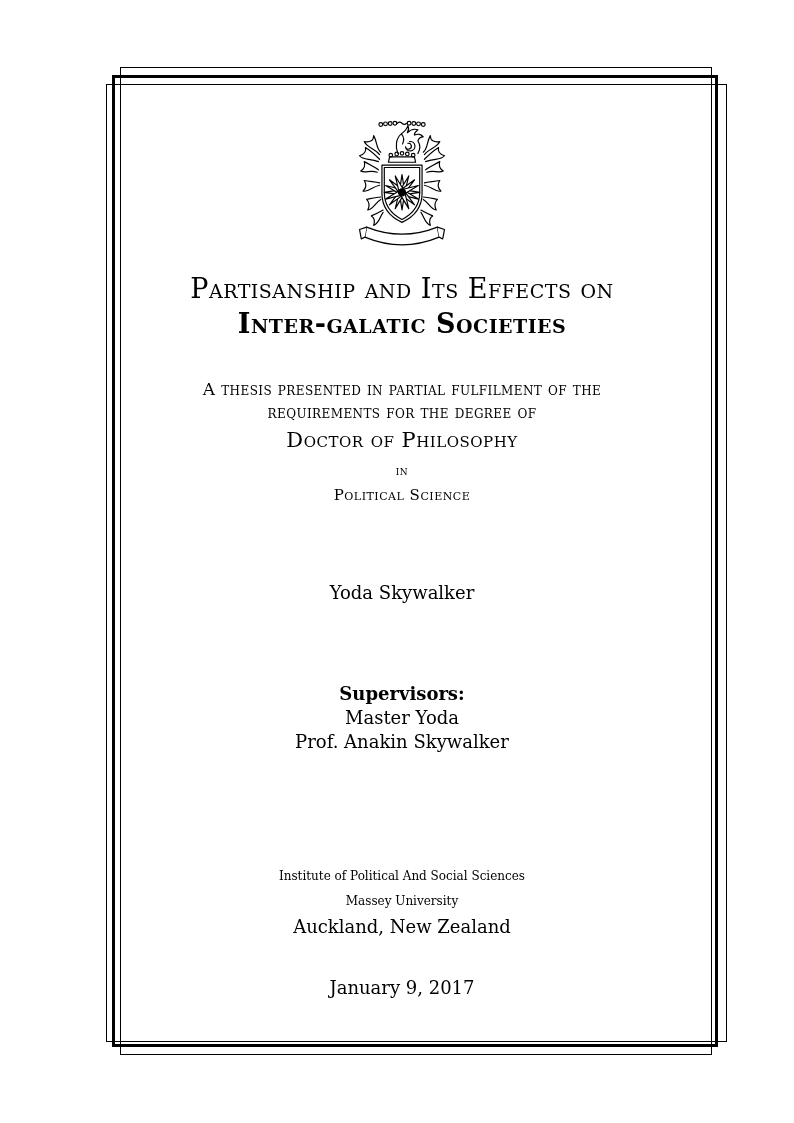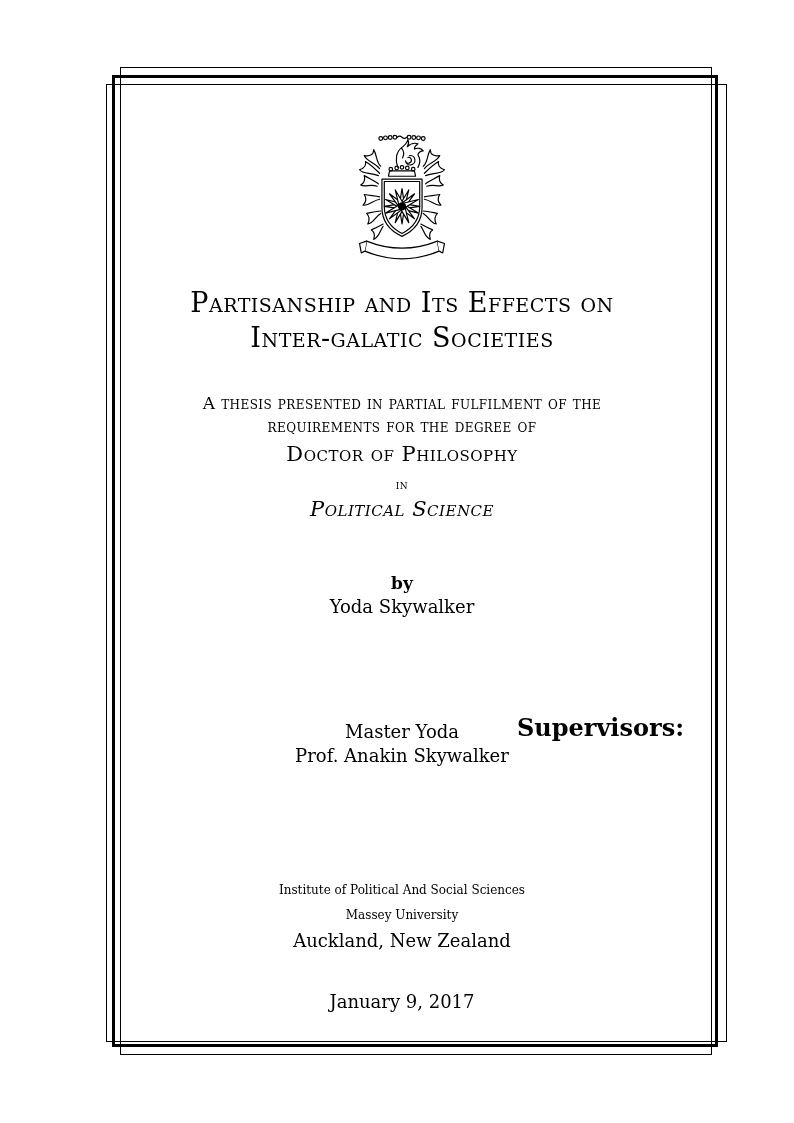--- a/index.html
+++ b/index.html
@@ -9,42 +9,42 @@
     position: relative;
     overflow: hidden;
     font-family: "DejaVu Serif", serif;
     color: #000000;
   }
   .frame { position: absolute; box-sizing: border-box; background: transparent; }
   .frame-a { left: 120px; top: 67px;  width: 592px; height: 988px; border: 1px solid #000; }
   .frame-b { left: 112px; top: 75px;  width: 606px; height: 972px; border: 3px solid #000; }
   .frame-c { left: 106px; top: 84px;  width: 621px; height: 958px; border: 1px solid #000; }
 
-  .content { position: absolute; left: 120px; top: 67px; width: 564px; height: 988px; margin-top: 14px; }
+  .content { position: absolute; left: 120px; top: 67px; width: 564px; height: 988px; }
   .line { position: absolute; left: 0; right: 0; text-align: center; white-space: nowrap; }
 
   .crest-wrap { position: absolute; top: 52px; left: 0; right: 0; text-align: center; }
   .crest-wrap svg { display: inline-block; }
 
   .title { font-variant: small-caps; font-size: 27px; line-height: 35px; letter-spacing: 0.5px; }
   .title-1 { top: 204px; }
-  .title-2 { top: 239px; }
+  .title-2 { top: 239px; font-weight: bold; }
 
   .preamble { font-variant: small-caps; font-size: 17px; line-height: 23px; letter-spacing: 0.4px; }
   .preamble-1 { top: 311px; }
   .preamble-2 { top: 334px; }
 
   .degree  { top: 359px; font-variant: small-caps; font-size: 21px; line-height: 28px; letter-spacing: 0.5px; }
   .in-word { top: 395px; font-variant: small-caps; font-size: 13px; line-height: 18px; letter-spacing: 0.5px; }
-  .field   { top: 414px; font-variant: small-caps; font-size: 21px; line-height: 28px; letter-spacing: 0.5px; font-style: italic; }
+  .field   { top: 414px; font-variant: small-caps; font-size: 15px; line-height: 28px; letter-spacing: 0.5px; }
 
   .by-label    { top: 491px; font-size: 17px; line-height: 23px; font-weight: bold; }
   .author-name { top: 514px; font-size: 18px; line-height: 24px; }
 
-  .sup-label { top: 635px; font-size: 24px; line-height: 24px; font-weight: bold; text-align: right; }
+  .sup-label { top: 615px; font-size: 18px; line-height: 24px; font-weight: bold; }
   .sup-1     { top: 639px; font-size: 18px; line-height: 24px; }
   .sup-2     { top: 663px; font-size: 18px; line-height: 24px; }
 
   .inst-1 { top: 797px; font-size: 12px; line-height: 25px; }
   .inst-2 { top: 822px; font-size: 12px; line-height: 25px; }
   .inst-3 { top: 847px; font-size: 18px; line-height: 25px; }
 
   .date-line { top: 908px; font-size: 18px; line-height: 25px; }
 
   .crest-art { stroke: #000; stroke-width: 2; fill: none; stroke-linecap: round; stroke-linejoin: round; }
@@ -132,21 +132,20 @@
   <div class="line title title-1">Partisanship and Its Effects on</div>
   <div class="line title title-2">Inter-galatic Societies</div>
 
   <div class="line preamble preamble-1">A thesis presented in partial fulfilment of the</div>
   <div class="line degree">Doctor of Philosophy</div>
 
   <div class="line preamble preamble-2">requirements for the degree of</div>
   <div class="line in-word">in</div>
   <div class="line field">Political Science</div>
 
-  <div class="line by-label">by</div>
   <div class="line author-name">Yoda Skywalker</div>
 
   <div class="line sup-label">Supervisors:</div>
   <div class="line sup-2">Prof. Anakin Skywalker</div>
   <div class="line sup-1">Master Yoda</div>
 
   <div class="line inst-1">Institute of Political And Social Sciences</div>
   <div class="line inst-2">Massey University</div>
   <div class="line inst-3">Auckland, New Zealand</div>
 

